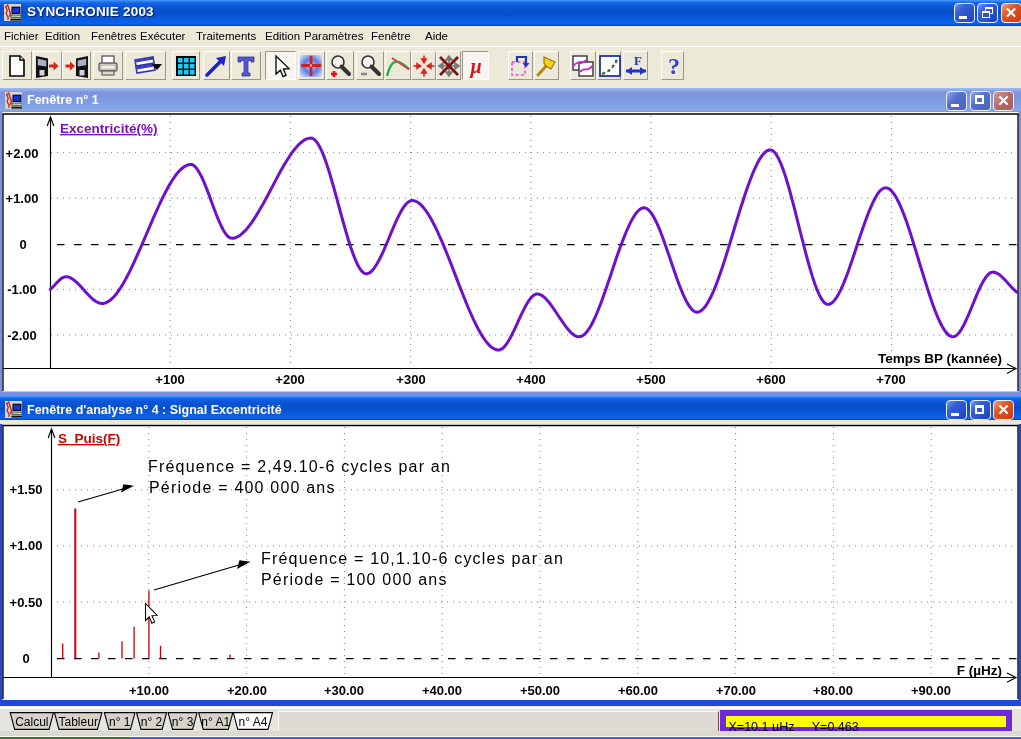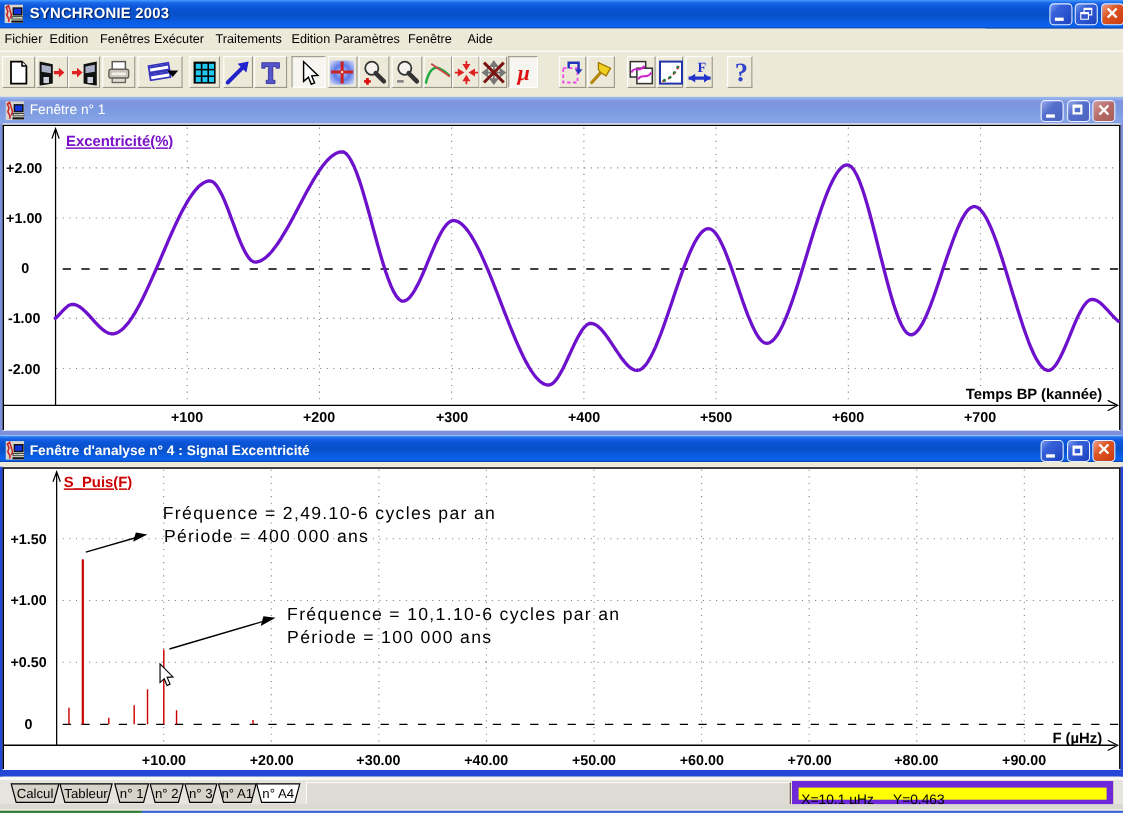--- a/index.html
+++ b/index.html
@@ -177,21 +177,21 @@
 <div class="abs" style="left:0;top:88px;width:1021px;height:25px;background:linear-gradient(180deg,#9dbdf2 0%,#7e93de 18%,#7d9ce1 55%,#87a5e7 90%,#7787d5 100%)">
   <span class="abs" style="left:5px;top:4px"><svg width="17" height="17" viewBox="0 0 16 16">
         <rect x="0" y="0" width="16" height="16" fill="#d8d5ce"></rect>
         <path d="M1.5 2 L3 6 L2 9 L4 13 L3.5 15 M1 3 L3.5 1 L4.5 4 L6 9 L5 12" fill="none" stroke="#cc2222" stroke-width="1.3"></path>
         <rect x="7" y="2.5" width="8.5" height="7" fill="#111"></rect>
         <rect x="8.2" y="3.7" width="6" height="4.6" fill="#1133dd"></rect>
         <rect x="6.5" y="10.5" width="9.5" height="2" fill="#e8e6de" stroke="#222" stroke-width="0.7"></rect>
         <rect x="8" y="11" width="4" height="1" fill="#9c9"></rect>
         <rect x="6" y="13.8" width="10" height="1.8" fill="#111"></rect>
       </svg></span>
-  <span class="abs" style="left:27px;top:5px;color:#fff;font-size:12.5px;font-weight:normal">Fenêtre n° 1</span>
+  <span class="abs" style="left:27px;top:5px;color:#fff;font-size:12.5px;font-weight:bold">Fenêtre n° 1</span>
   <div style="position:absolute;width:21px;height:20px;border:1.4px solid #e8f0ff;border-radius:4px;box-sizing:border-box;left:946px;top:2.5px;background:linear-gradient(135deg,#96a8e8 0%,#5570cc 40%,#4a62c0 100%);">
       <div style="position:absolute;left:4px;bottom:3px;width:8px;height:3px;background:#fff"></div>
     </div>
     <div style="position:absolute;width:21px;height:20px;border:1.4px solid #e8f0ff;border-radius:4px;box-sizing:border-box;left:969.5px;top:2.5px;background:linear-gradient(135deg,#96a8e8 0%,#5570cc 40%,#4a62c0 100%);">
       <div style="position:absolute;left:4.5px;top:3.5px;width:9px;height:9px;border:2px solid #fff;border-top-width:3px;"></div>
     </div>
     <div style="position:absolute;width:21px;height:20px;border:1.4px solid #e8f0ff;border-radius:4px;box-sizing:border-box;left:993px;top:2.5px;background:linear-gradient(135deg,#d09a9a 0%,#b66a66 50%,#a85c58 100%);color:#fff;font-weight:bold;text-align:center;font-size:15px;line-height:17px;font-family:Liberation Sans,sans-serif;">✕</div>
 </div>
 <svg width="1021" height="284" viewBox="0 112 1021 284" style="position:absolute;left:0;top:112px">
 <rect x="0" y="112" width="1021" height="284" fill="#fff"></rect>

